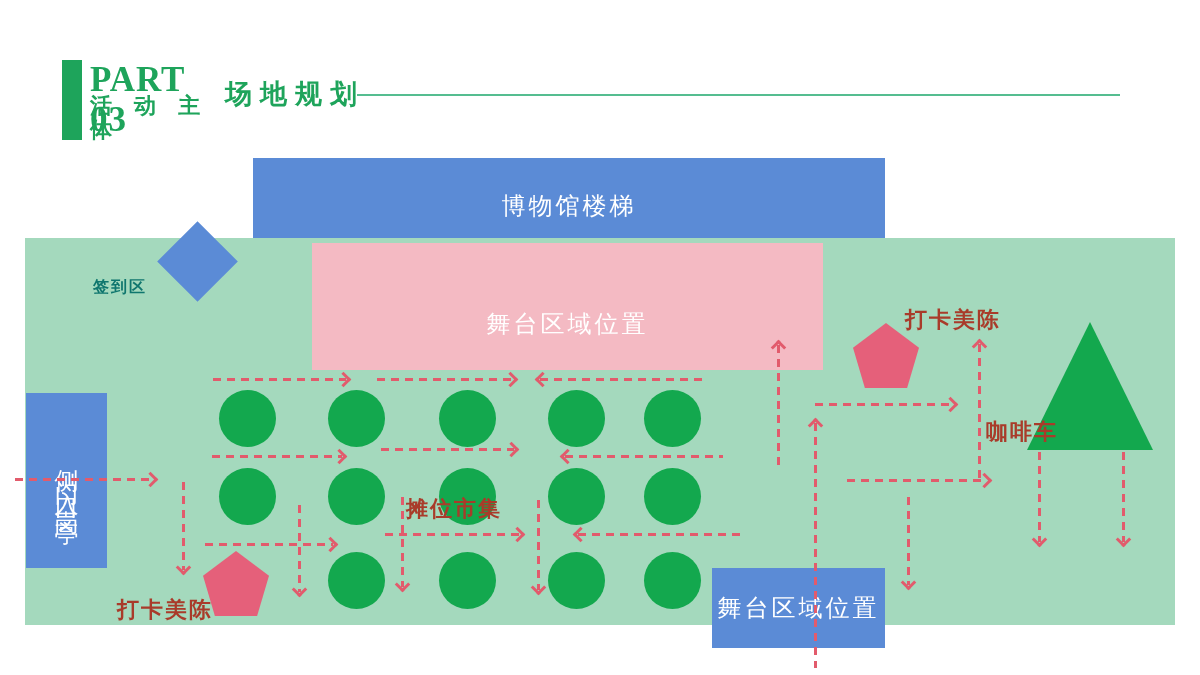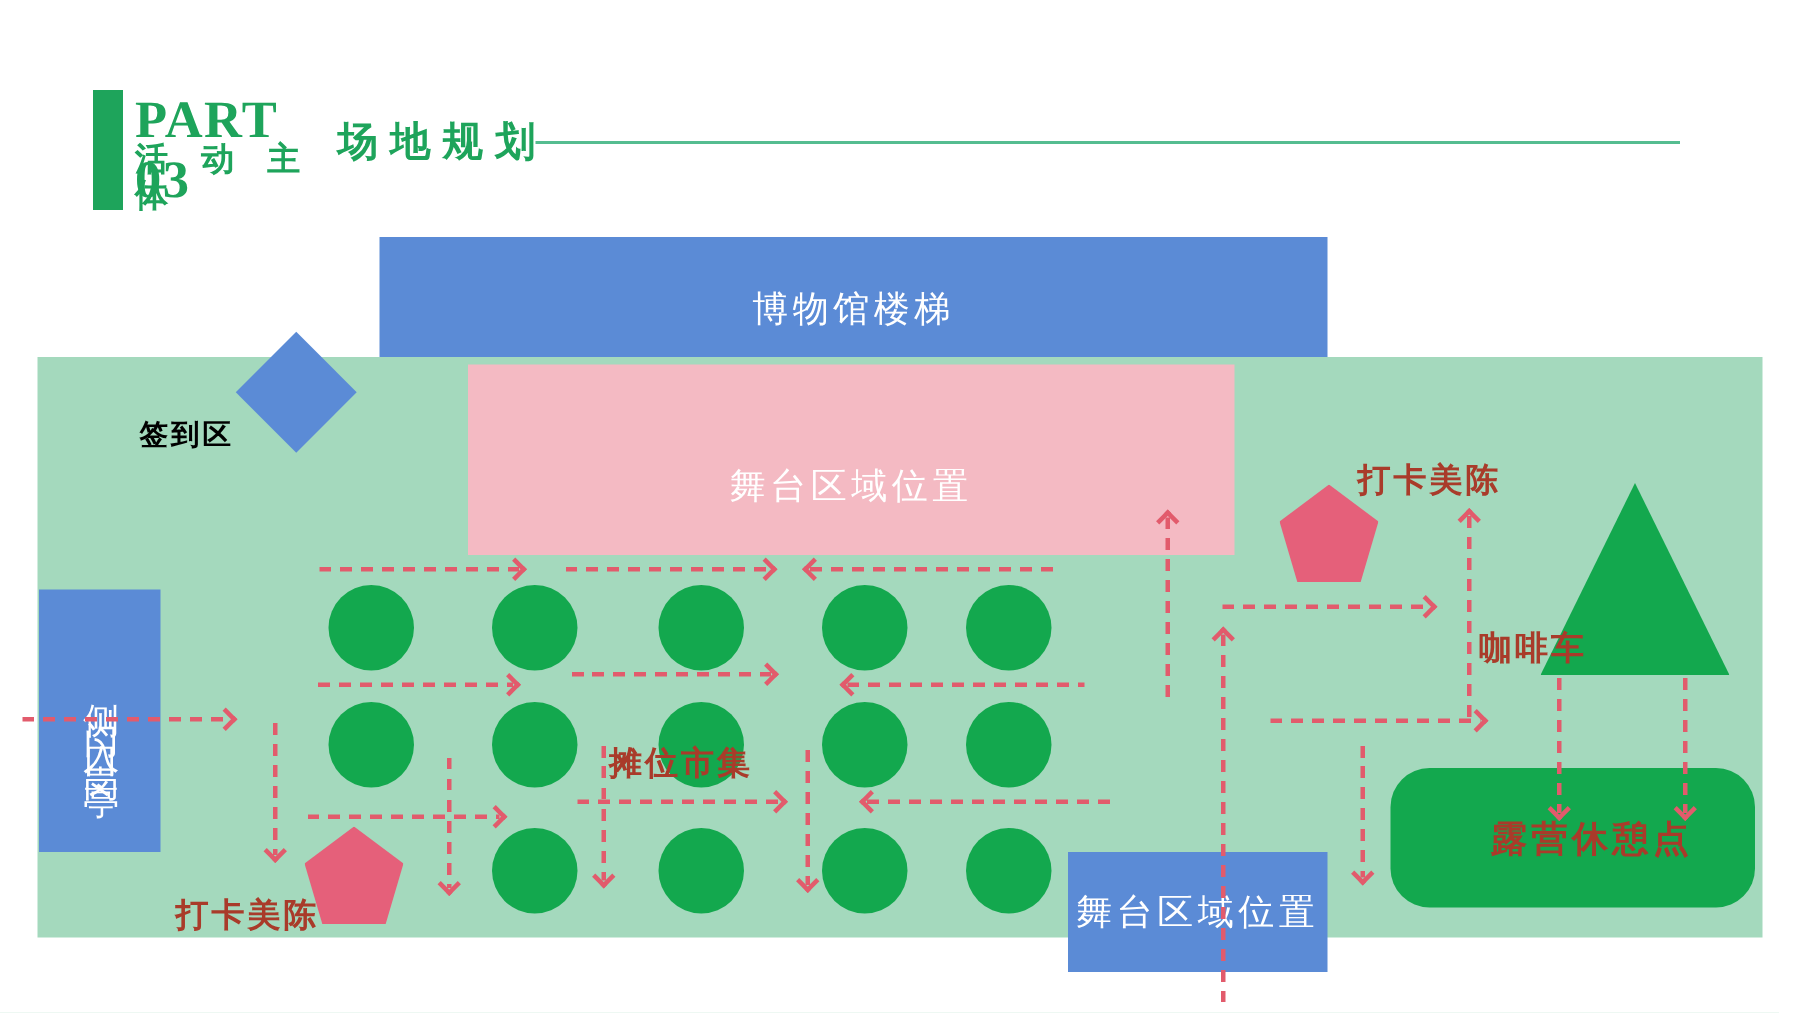--- a/index.html
+++ b/index.html
@@ -58,23 +58,20 @@
       </div>
       <div class="zone" style="left: 312px; top: 243px; width: 511px; height: 127px; background: rgb(244, 186, 195); padding-top: 34px;">
         <span class="zone-label" style="color: rgb(255, 255, 255);">舞台区域位置</span>
       </div>
       <div class="zone" style="left: 26px; top: 393px; width: 81px; height: 175px; background: rgb(91, 139, 214);">
         <span class="zone-label vertical" style="color: rgb(255, 255, 255);">侧门入口岗亭</span>
       </div>
       <div class="zone" style="left: 712px; top: 568px; width: 173px; height: 80px; background: rgb(91, 139, 214);">
         <span class="zone-label" style="color: rgb(255, 255, 255);">舞台区域位置</span>
       </div>
-      <div class="zone" style="left: 927px; top: 512px; width: 243px; height: 93px; background: rgb(19, 168, 78); border-radius: 26px; padding-left: 26px;">
-        <span class="zone-label" style="color: rgb(169, 59, 42); font-weight: bold;">露营休憩点</span>
-      </div>
       <div class="zone" style="left: 169px; top: 233px; width: 57px; height: 57px; background: rgb(91, 139, 214); transform: rotate(45deg);"></div>
       <div class="zone" style="left: 853px; top: 323px; width: 66px; height: 65px; background: rgb(229, 96, 122); clip-path: polygon(50% 0%, 100% 38%, 82% 100%, 18% 100%, 0% 38%);"></div>
       <div class="zone" style="left: 203px; top: 551px; width: 66px; height: 65px; background: rgb(229, 96, 122); clip-path: polygon(50% 0%, 100% 38%, 82% 100%, 18% 100%, 0% 38%);"></div>
       <div class="zone" style="left: 1027px; top: 322px; width: 126px; height: 128px; background: rgb(19, 168, 78); clip-path: polygon(50% 0%, 100% 100%, 0% 100%);"></div>
       <div class="stall" style="left: 218.5px; top: 389.5px; width: 57px; height: 57px; background: rgb(19, 168, 78);"></div>
       <div class="stall" style="left: 327.5px; top: 389.5px; width: 57px; height: 57px; background: rgb(19, 168, 78);"></div>
       <div class="stall" style="left: 438.5px; top: 389.5px; width: 57px; height: 57px; background: rgb(19, 168, 78);"></div>
       <div class="stall" style="left: 547.5px; top: 389.5px; width: 57px; height: 57px; background: rgb(19, 168, 78);"></div>
       <div class="stall" style="left: 643.5px; top: 389.5px; width: 57px; height: 57px; background: rgb(19, 168, 78);"></div>
       <div class="stall" style="left: 218.5px; top: 467.5px; width: 57px; height: 57px; background: rgb(19, 168, 78);"></div>
@@ -123,19 +120,19 @@
       <div class="stripe stripe-v" style="left: 814px; top: 423px; height: 245px; background: repeating-linear-gradient(rgb(226, 91, 108) 0px, rgb(226, 91, 108) 8px, transparent 8px, transparent 14px);"></div>
       <div class="chev" style="border-color: rgb(226, 91, 108); left: 810px; top: 420px; transform: rotate(-45deg);"></div>
       <div class="stripe stripe-v" style="left: 907px; top: 497px; height: 88px; background: repeating-linear-gradient(rgb(226, 91, 108) 0px, rgb(226, 91, 108) 8px, transparent 8px, transparent 14px);"></div>
       <div class="chev" style="border-color: rgb(226, 91, 108); left: 903px; top: 577px; transform: rotate(135deg);"></div>
       <div class="stripe stripe-v" style="left: 978px; top: 344px; height: 136px; background: repeating-linear-gradient(rgb(226, 91, 108) 0px, rgb(226, 91, 108) 8px, transparent 8px, transparent 14px);"></div>
       <div class="chev" style="border-color: rgb(226, 91, 108); left: 974px; top: 341px; transform: rotate(-45deg);"></div>
       <div class="stripe stripe-v" style="left: 1038px; top: 452px; height: 90px; background: repeating-linear-gradient(rgb(226, 91, 108) 0px, rgb(226, 91, 108) 8px, transparent 8px, transparent 14px);"></div>
       <div class="chev" style="border-color: rgb(226, 91, 108); left: 1034px; top: 534px; transform: rotate(135deg);"></div>
       <div class="stripe stripe-v" style="left: 1122px; top: 452px; height: 90px; background: repeating-linear-gradient(rgb(226, 91, 108) 0px, rgb(226, 91, 108) 8px, transparent 8px, transparent 14px);"></div>
       <div class="chev" style="border-color: rgb(226, 91, 108); left: 1118px; top: 534px; transform: rotate(135deg);"></div>
-      <div class="freelabel" style="left: 93px; top: 277px; font-size: 19px; color: #000000;">签到区</div>
+      <div class="freelabel" style="left: 93px; top: 277px; font-size: 16px; color: #0f766e;">签到区</div>
       <div class="freelabel" style="left: 406px; top: 494px; font-size: 22px; color: rgb(169, 59, 42);">摊位市集</div>
       <div class="freelabel" style="left: 905px; top: 305px; font-size: 22px; color: rgb(169, 59, 42);">打卡美陈</div>
       <div class="freelabel" style="left: 986px; top: 417px; font-size: 22px; color: rgb(169, 59, 42);">咖啡车</div>
       <div class="freelabel" style="left: 117px; top: 595px; font-size: 22px; color: rgb(169, 59, 42);">打卡美陈</div>
     </div>
 </div>
 
 </body></html>

